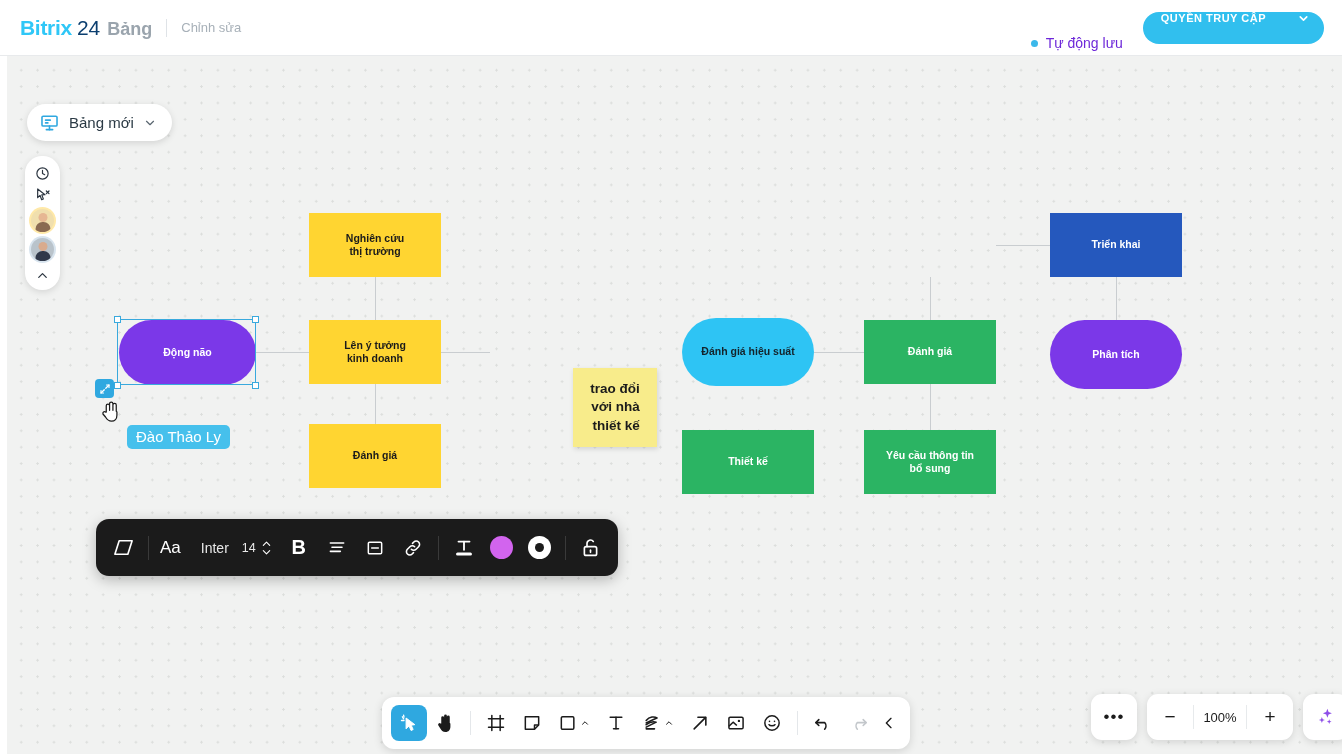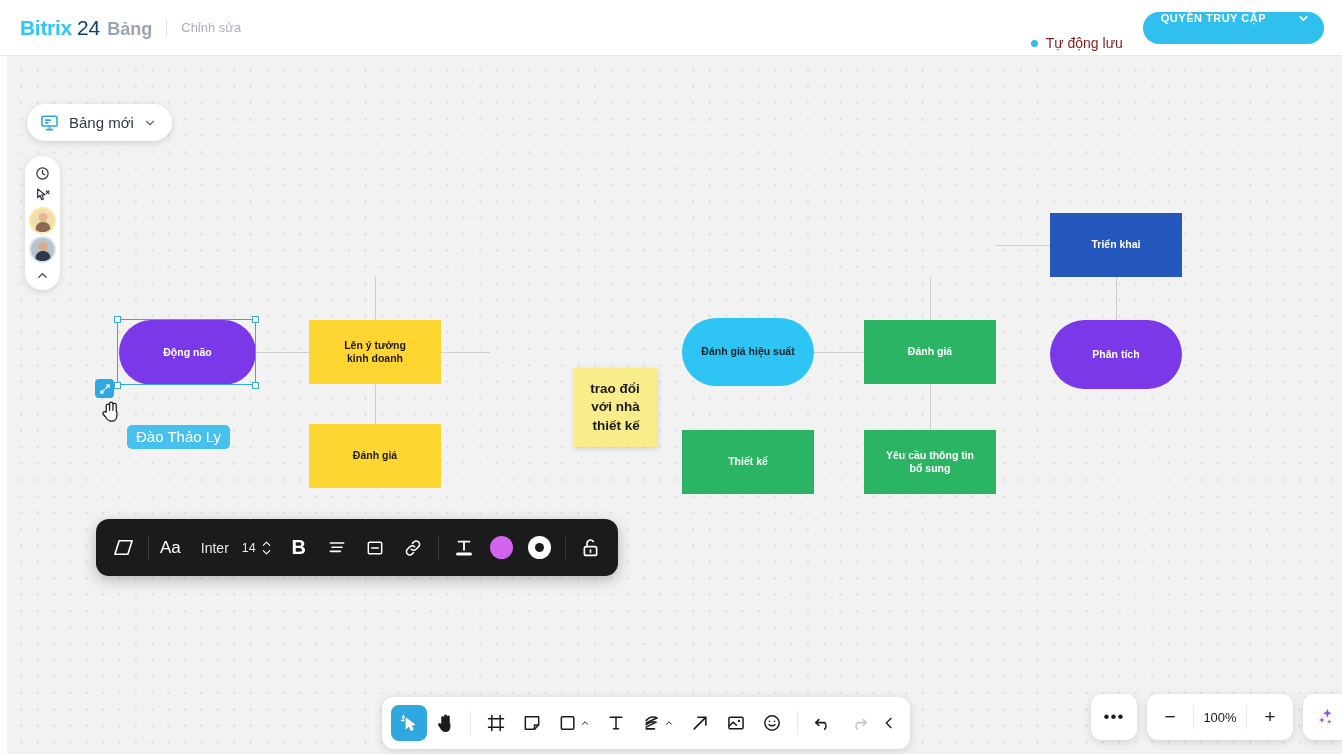--- a/index.html
+++ b/index.html
@@ -20,21 +20,21 @@
     z-index: 40;
   }
   .brand { display: flex; align-items: baseline; margin-left: 20px; }
   .brand-bitrix { color: #2fc7f7; font-size: 21px; font-weight: bold; letter-spacing: -0.3px; }
   .brand-24 { color: #0b3e6f; font-size: 21px; font-weight: normal; margin-left: 5px; }
   .brand-bang { color: #9aa4ad; font-size: 18px; font-weight: bold; margin-left: 7px; }
   .hdr-sep { width: 1px; height: 18px; background: #dfe3e7; margin: 0 14px; align-self: center; }
   .hdr-sub { color: #a7b0b8; font-size: 13px; align-self: center; }
 
   .hdr-right { margin-left: auto; display: flex; align-items: center; margin-right: 18px; }
-  .autosave { display: flex; align-items: center; color: #7f1d1d; font-size: 14px; margin-top: 31px; }
+  .autosave { display: flex; align-items: center; color: #6d28d9; font-size: 14px; margin-top: 31px; }
   .autosave .dot { width: 7px; height: 7px; border-radius: 50%; background: #3bb8ea; margin-right: 8px; }
   .access-btn {
     margin-left: 20px;
     background: #31bfee; color: #fff;
     font-size: 11px; font-weight: bold; letter-spacing: .5px;
     height: 32px; border-radius: 16px; border: none;
     padding: 0 14px 0 18px;
     display: flex; align-items: flex-start; cursor: pointer; gap: 21px;
   }
   .access-btn .chev { margin-left: 10px; display: inline-flex; }
@@ -252,20 +252,23 @@
     <div class="edge h" style="left:249px; top:296px; width:53px;"></div>
     <div class="edge v" style="left:368px; top:221px; width:1px; height:43px;"></div>
     <div class="edge v" style="left:368px; top:328px; width:1px; height:40px;"></div>
     <div class="edge h" style="left:434px; top:296px; width:49px;"></div>
     <div class="edge h" style="left:807px; top:296px; width:50px;"></div>
     <div class="edge h" style="left:989px; top:189px; width:54px;"></div>
     <div class="edge v" style="left:923px; top:221px; width:1px; height:43px;"></div>
     <div class="edge v" style="left:923px; top:328px; width:1px; height:46px;"></div>
     <div class="edge v" style="left:1109px; top:221px; width:1px; height:43px;"></div>
 
+    <div class="node n-dark" style="left:302px; top:157px; width:132px; height:64px; background:#ffd531;">
+      <span>Nghiên cứu<br>thị trường</span>
+    </div>
 
     <div class="node n-dark" style="left:302px; top:264px; width:132px; height:64px; background:#ffd531;">
       <span>Lên ý tưởng<br>kinh doanh</span>
     </div>
 
     <div class="node n-dark" style="left:302px; top:368px; width:132px; height:64px; background:#ffd531;">
       <span>Đánh giá</span>
     </div>
 
     <div class="node n-light pill" style="left:112px; top:264px; width:137px; height:65px; background:#7b38e8;">

